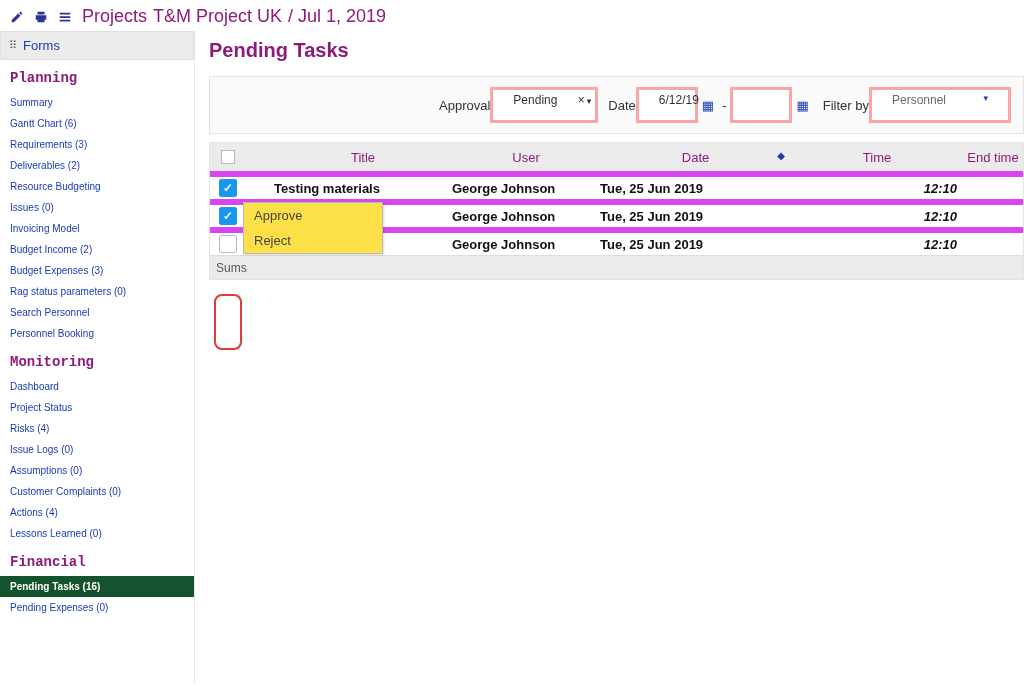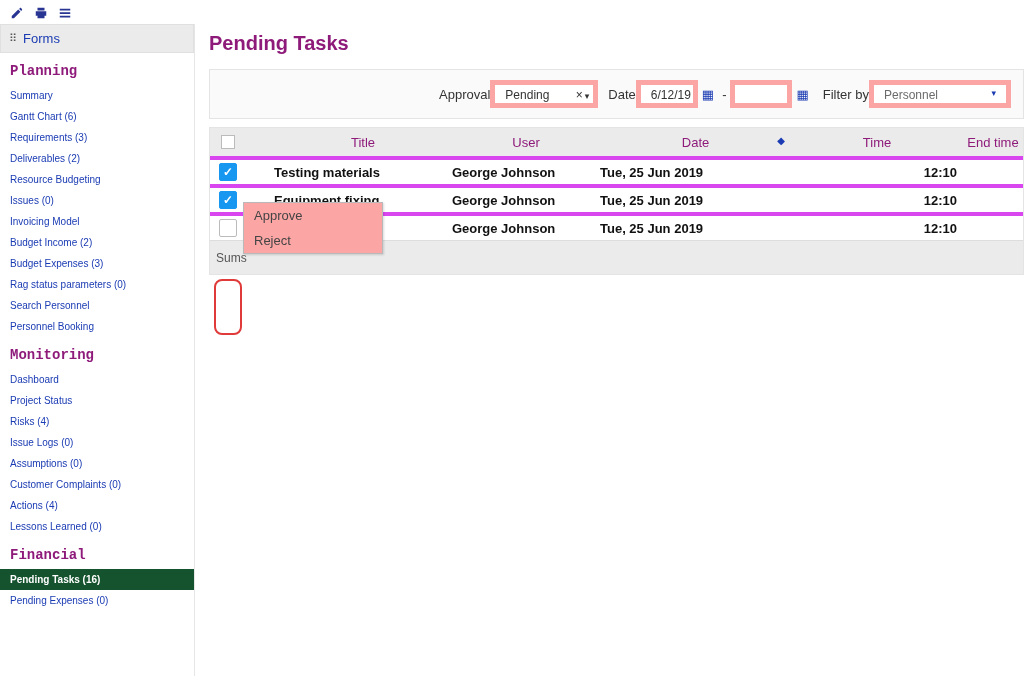--- a/index.html
+++ b/index.html
@@ -18,48 +18,48 @@
 .group-hdr { color: #8e1a7a; font-weight: 600; font-size: 14px; padding: 10px 10px 6px 10px; font-family: Liberation Mono, monospace; }
 .nav-item { display: block; padding: 5px 10px; color: #1a3bb3; font-size: 10px; cursor: pointer; }
 .nav-item.active { background: #14532d; color: #fff; font-weight: 600; }
 
 .main { flex: 1; padding: 8px 0 0 14px; }
 .page-title { color: #8e1a7a; font-size: 20px; font-weight: 700; margin-bottom: 14px; }
 
 .filters { background: #fafafa; border: 1px solid #e4e4e4; padding: 10px 12px; display: flex; align-items: center; margin-bottom: 8px; }
 .filters .spacer { flex: 1; }
 .lbl { font-size: 13px; color: #333; margin-left: 10px; }
-.sel, .inp { border: 5px solid #fca5a5; background: #fff; font-size: 12px; padding: 3px 10px; height: 28px; }
+.sel, .inp { border: 3px solid #fca5a5; background: #fff; font-size: 12px; padding: 3px 20px; height: 36px; }
 .sel.approval { width: 108px; position: relative; }
 .sel.date { width: 62px; }
 .sel.blank { width: 62px; }
 .sel.filterby { width: 142px; color: #6b6b6b; }
 .caret { font-size: 9px; color: #333; margin-left: 2px; }
 .cal-icon { color: #1a3bb3; font-size: 13px; margin: 0 4px; }
 .dash { margin: 0 4px; }
 
 .table { border: 1px solid #e4e4e4; }
 .thead { background: #ebebeb; display: grid; grid-template-columns: 36px 28px 178px 148px 191px 172px 60px; align-items: center; height: 28px; }
 .th { color: #8e1a7a; font-size: 13px; text-align: center; position: relative; }
 .sort-icon { position: absolute; right: 6px; font-size: 10px; color: #1a3bb3; }
 .hdr-chk { width: 14px; height: 14px; border: 1px solid #bbb; background: #fff; margin: 0 auto; }
 
-.trow { display: grid; grid-template-columns: 36px 28px 178px 148px 191px 172px 60px; align-items: center; height: 28px; border-top: 4px solid #d946ef; }
+.trow { display: grid; grid-template-columns: 36px 28px 178px 148px 191px 172px 60px; align-items: center; height: 28px; border-top: 6px solid #d946ef; }
 .trow .c { font-size: 13px; }
 .trow .c.bold { font-weight: 700; color: #111; }
-.trow .time { text-align: right; padding-right: 6px; font-weight: 700; }
+.trow .time { text-align: right; padding-right: 6px; font-weight: 700; font-style: italic; }
 .chk-box { width: 18px; height: 18px; border: 1px solid #bbb; border-radius: 2px; margin: 0 auto; display:flex; align-items:center; justify-content:center; }
 .chk-box.checked { background: #1797f0; border-color: #1797f0; }
 .chk-box.checked::after { content: "✓"; color: #fff; font-size: 12px; font-weight: bold; }
 .chk-highlight { position: absolute; left: 5px; top: 152px; width: 28px; height: 56px; border: 2px solid #e03a3a; border-radius: 8px; pointer-events: none; }
 
-.sums-row { background: #ebebeb; display: grid; grid-template-columns: 36px 28px 178px 148px 191px 172px 60px; height: 34px; align-items: center; border-top: 1px solid #ddd; }
+.sums-row { background: #ebebeb; display: grid; grid-template-columns: 36px 28px 178px 148px 191px 172px 60px; height: 24px; align-items: center; border-top: 1px solid #ddd; }
 .sums-lbl { font-size: 12px; color: #555; padding-left: 6px; grid-column: 1 / span 2; }
 
-.ctx-menu { position: absolute; left: 243px; top: 202px; width: 140px; background: #fca5a5; border: 1px solid #b9b9b9; box-shadow: 1px 1px 2px rgba(0,0,0,.15); }
+.ctx-menu { position: absolute; left: 243px; top: 202px; width: 140px; background: #fde047; border: 1px solid #b9b9b9; box-shadow: 1px 1px 2px rgba(0,0,0,.15); }
 .ctx-item { padding: 5px 10px; font-size: 13px; color: #444; cursor: pointer; }
 
 .table-wrap { position: relative; }
 </style>
 </head>
 <body>
 
 <div class="top-bar">
   <div class="top-icons">
     <span class="top-icon">
@@ -70,20 +70,25 @@
     <span class="top-icon">
       <svg viewBox="0 0 16 16" width="14" height="14" fill="currentColor">
           <path d="M4 2h8v3H4zM2 6h12v5h-2v3H4v-3H2zM5 10h6v3H5z"></path>
         </svg>
     </span>
     <span class="top-icon">
       <svg viewBox="0 0 16 16" width="14" height="14" fill="currentColor">
           <path d="M2 3h12v2H2zM2 7h12v2H2zM2 11h12v2H2z"></path>
         </svg>
     </span>
+  </div>
+  <div class="breadcrumb">
+    <span>Projects</span>
+    <span>T&amp;M Project UK</span>
+    <span>/ Jul 1, 2019</span>
   </div>
 </div>
 
 <div class="layout">
   <div class="sidebar">
     <div class="forms-hdr">
       <span class="dots-icon">⠿</span>
       <span>Forms</span>
     </div>
     <div id="sidebar-body">

